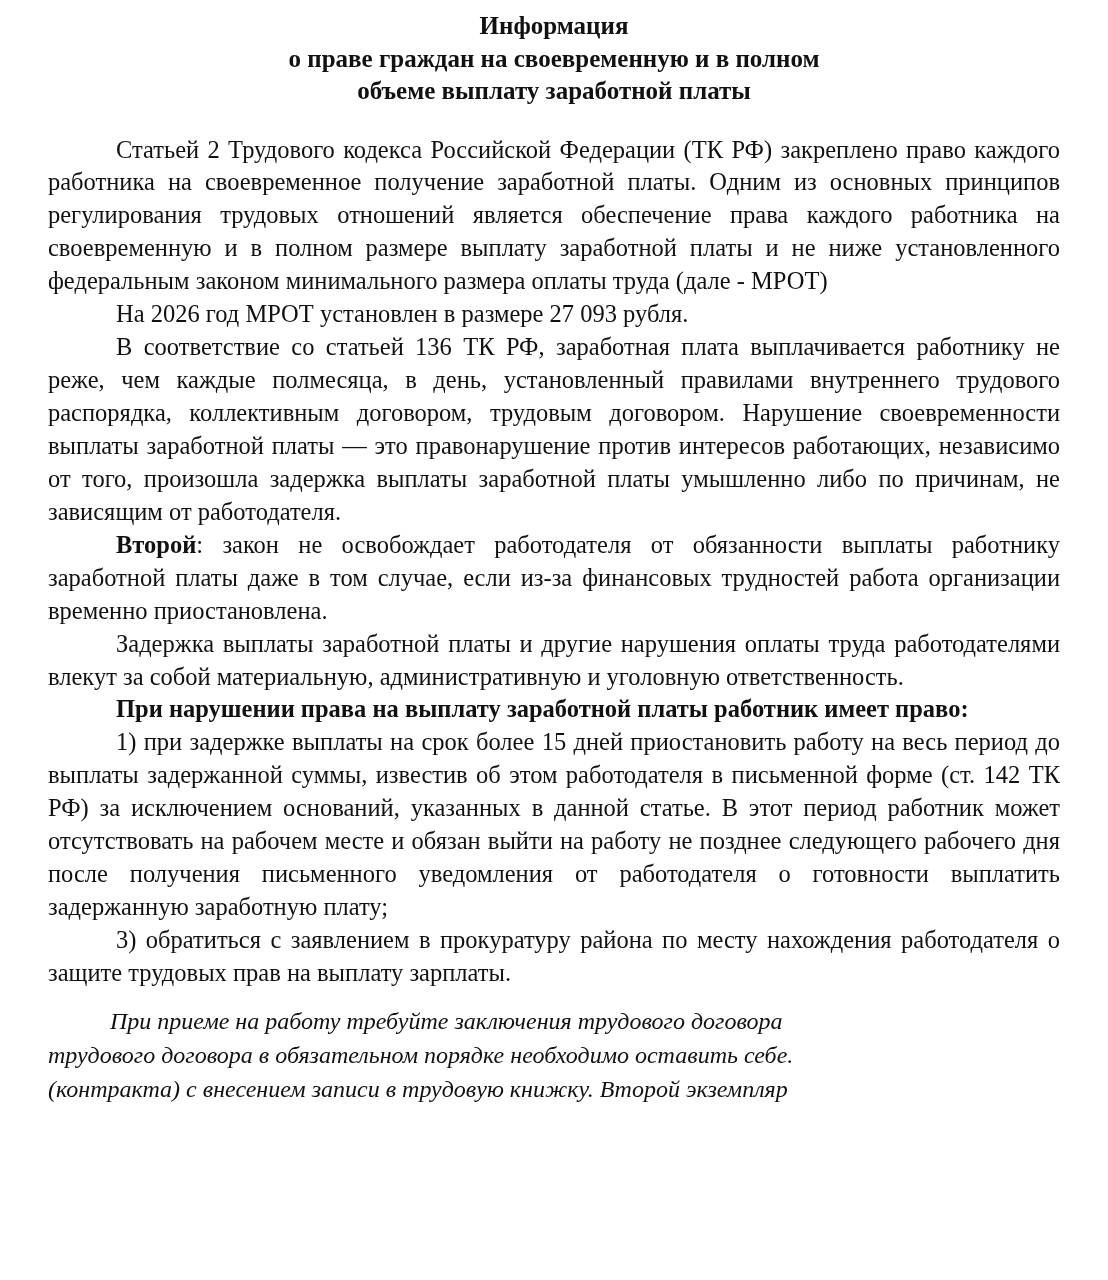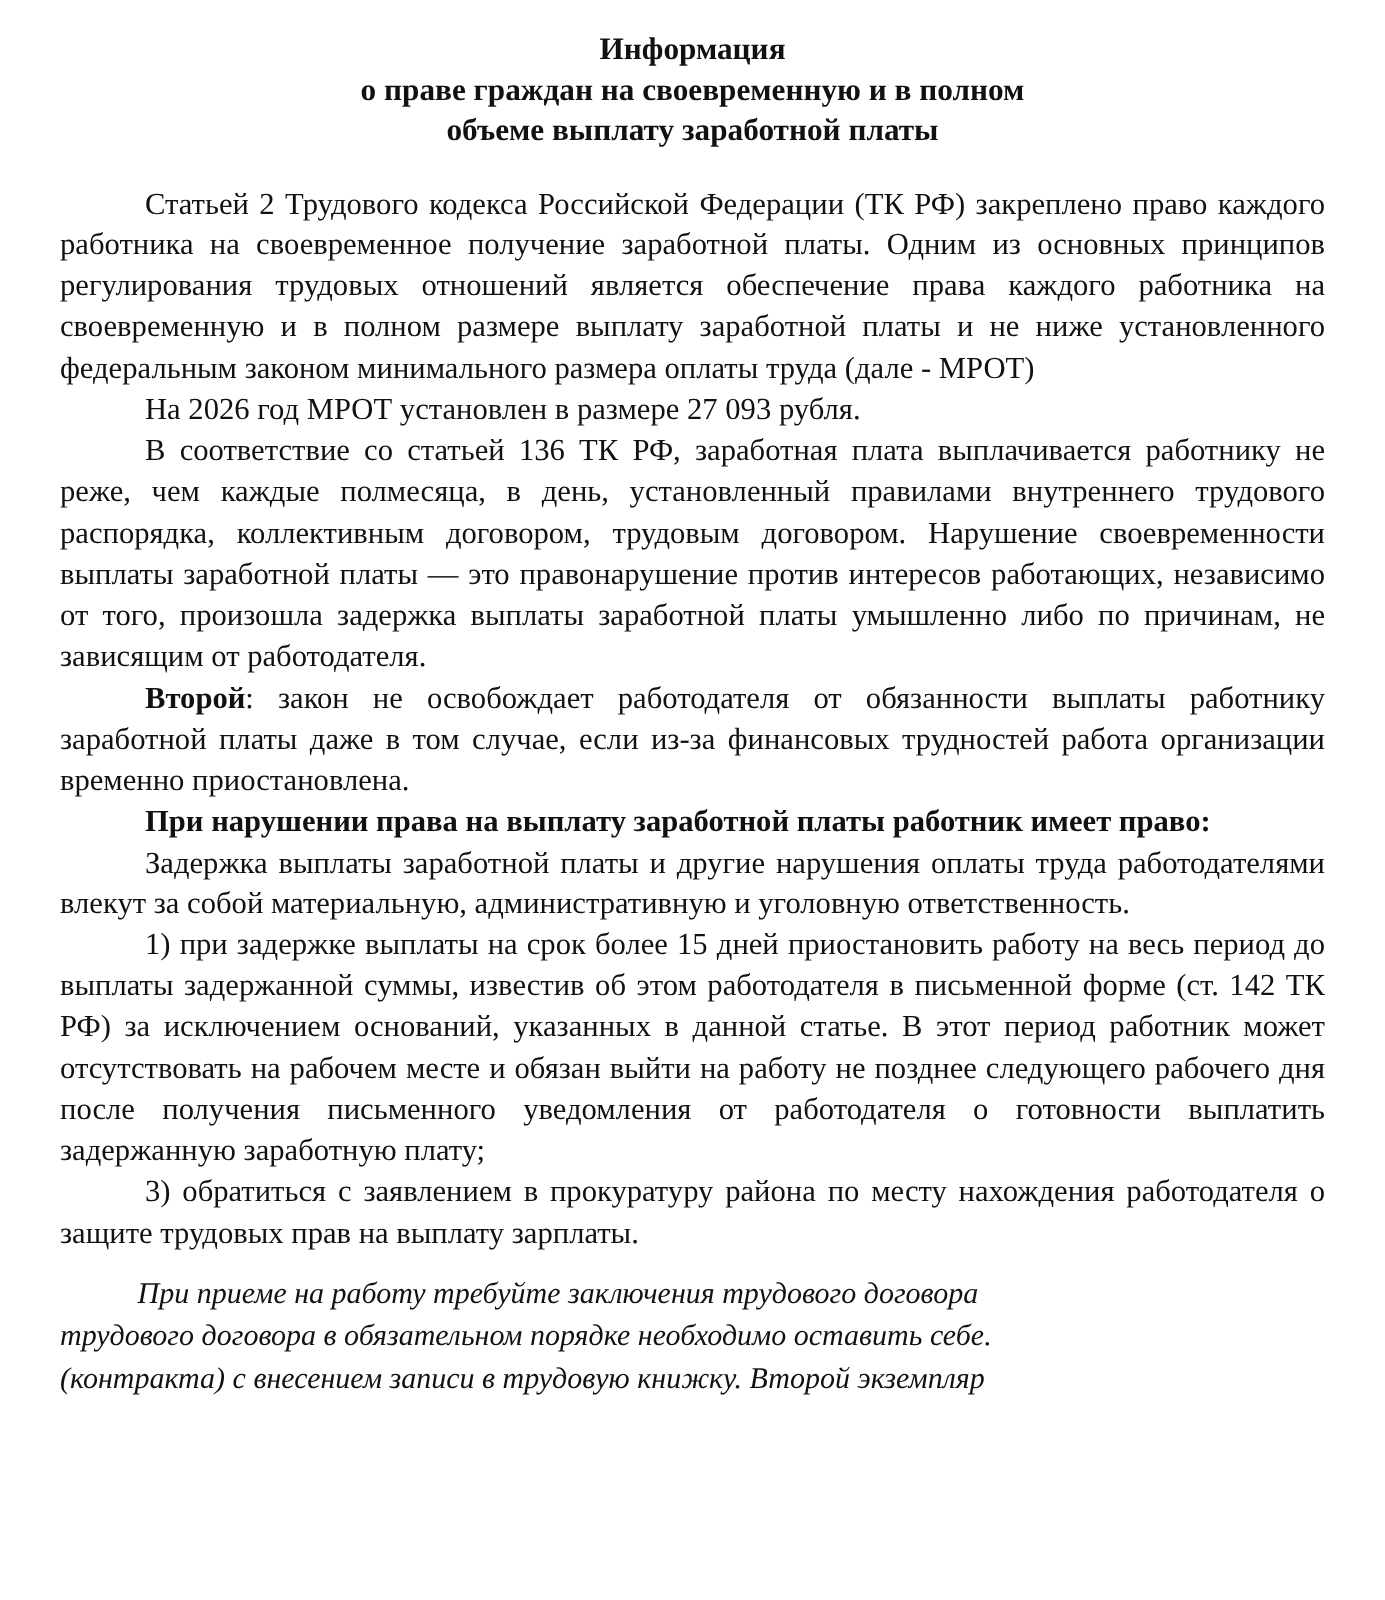--- a/index.html
+++ b/index.html
@@ -10,21 +10,21 @@
   body {
     width: 1108px;
     min-height: 1280px;
     font-family: "Liberation Serif", "DejaVu Serif", serif;
     color: #111111;
   }
   .page {
     width: 1108px;
     min-height: 1280px;
     box-sizing: border-box;
-    padding: 24px 48px 6px 48px;
+    padding: 10px 48px 6px 48px;
     background: #ffffff;
   }
   .doc-title {
     text-align: center;
     font-weight: bold;
     font-size: 25px;
     line-height: 1.30;
     margin: 0;
   }
   .doc-title .tline {
@@ -85,25 +85,25 @@
 
     <p class="para">
       <span>В соответствие со статьей 136 ТК РФ, заработная плата выплачивается работнику не реже, чем каждые полмесяца, в день, установленный правилами внутреннего трудового распорядка, коллективным договором, трудовым договором. Нарушение своевременности выплаты заработной платы — это правонарушение против интересов работающих, независимо от того, произошла задержка выплаты заработной платы умышленно либо по причинам, не зависящим от работодателя.</span>
     </p>
 
     <p class="para">
       <b>Второй</b><span>: закон не освобождает работодателя от обязанности выплаты работнику заработной платы даже в том случае, если из-за финансовых трудностей работа организации временно приостановлена.</span>
     </p>
 
     <p class="para">
-      <b>При нарушении права на выплату заработной платы работник имеет право:</b>
+      <span>Задержка выплаты заработной платы и другие нарушения оплаты труда работодателями влекут за собой материальную, административную и уголовную ответственность.</span>
     </p>
 
     <p class="para">
-      <span>Задержка выплаты заработной платы и другие нарушения оплаты труда работодателями влекут за собой материальную, административную и уголовную ответственность.</span>
+      <b>При нарушении права на выплату заработной платы работник имеет право:</b>
     </p>
 
     <p class="para">
       <span>1) при задержке выплаты на срок более 15 дней приостановить работу на весь период до выплаты задержанной суммы, известив об этом работодателя  в письменной форме (ст. 142 ТК РФ) за исключением оснований, указанных в данной статье. В этот период работник может отсутствовать на рабочем месте и обязан выйти на работу не позднее следующего рабочего дня после получения письменного уведомления от работодателя о готовности выплатить задержанную заработную плату;</span>
     </p>
 
 
     <p class="para">
       <span>3) обратиться с заявлением в прокуратуру района по месту нахождения работодателя о защите трудовых прав на выплату зарплаты.</span>
     </p>

